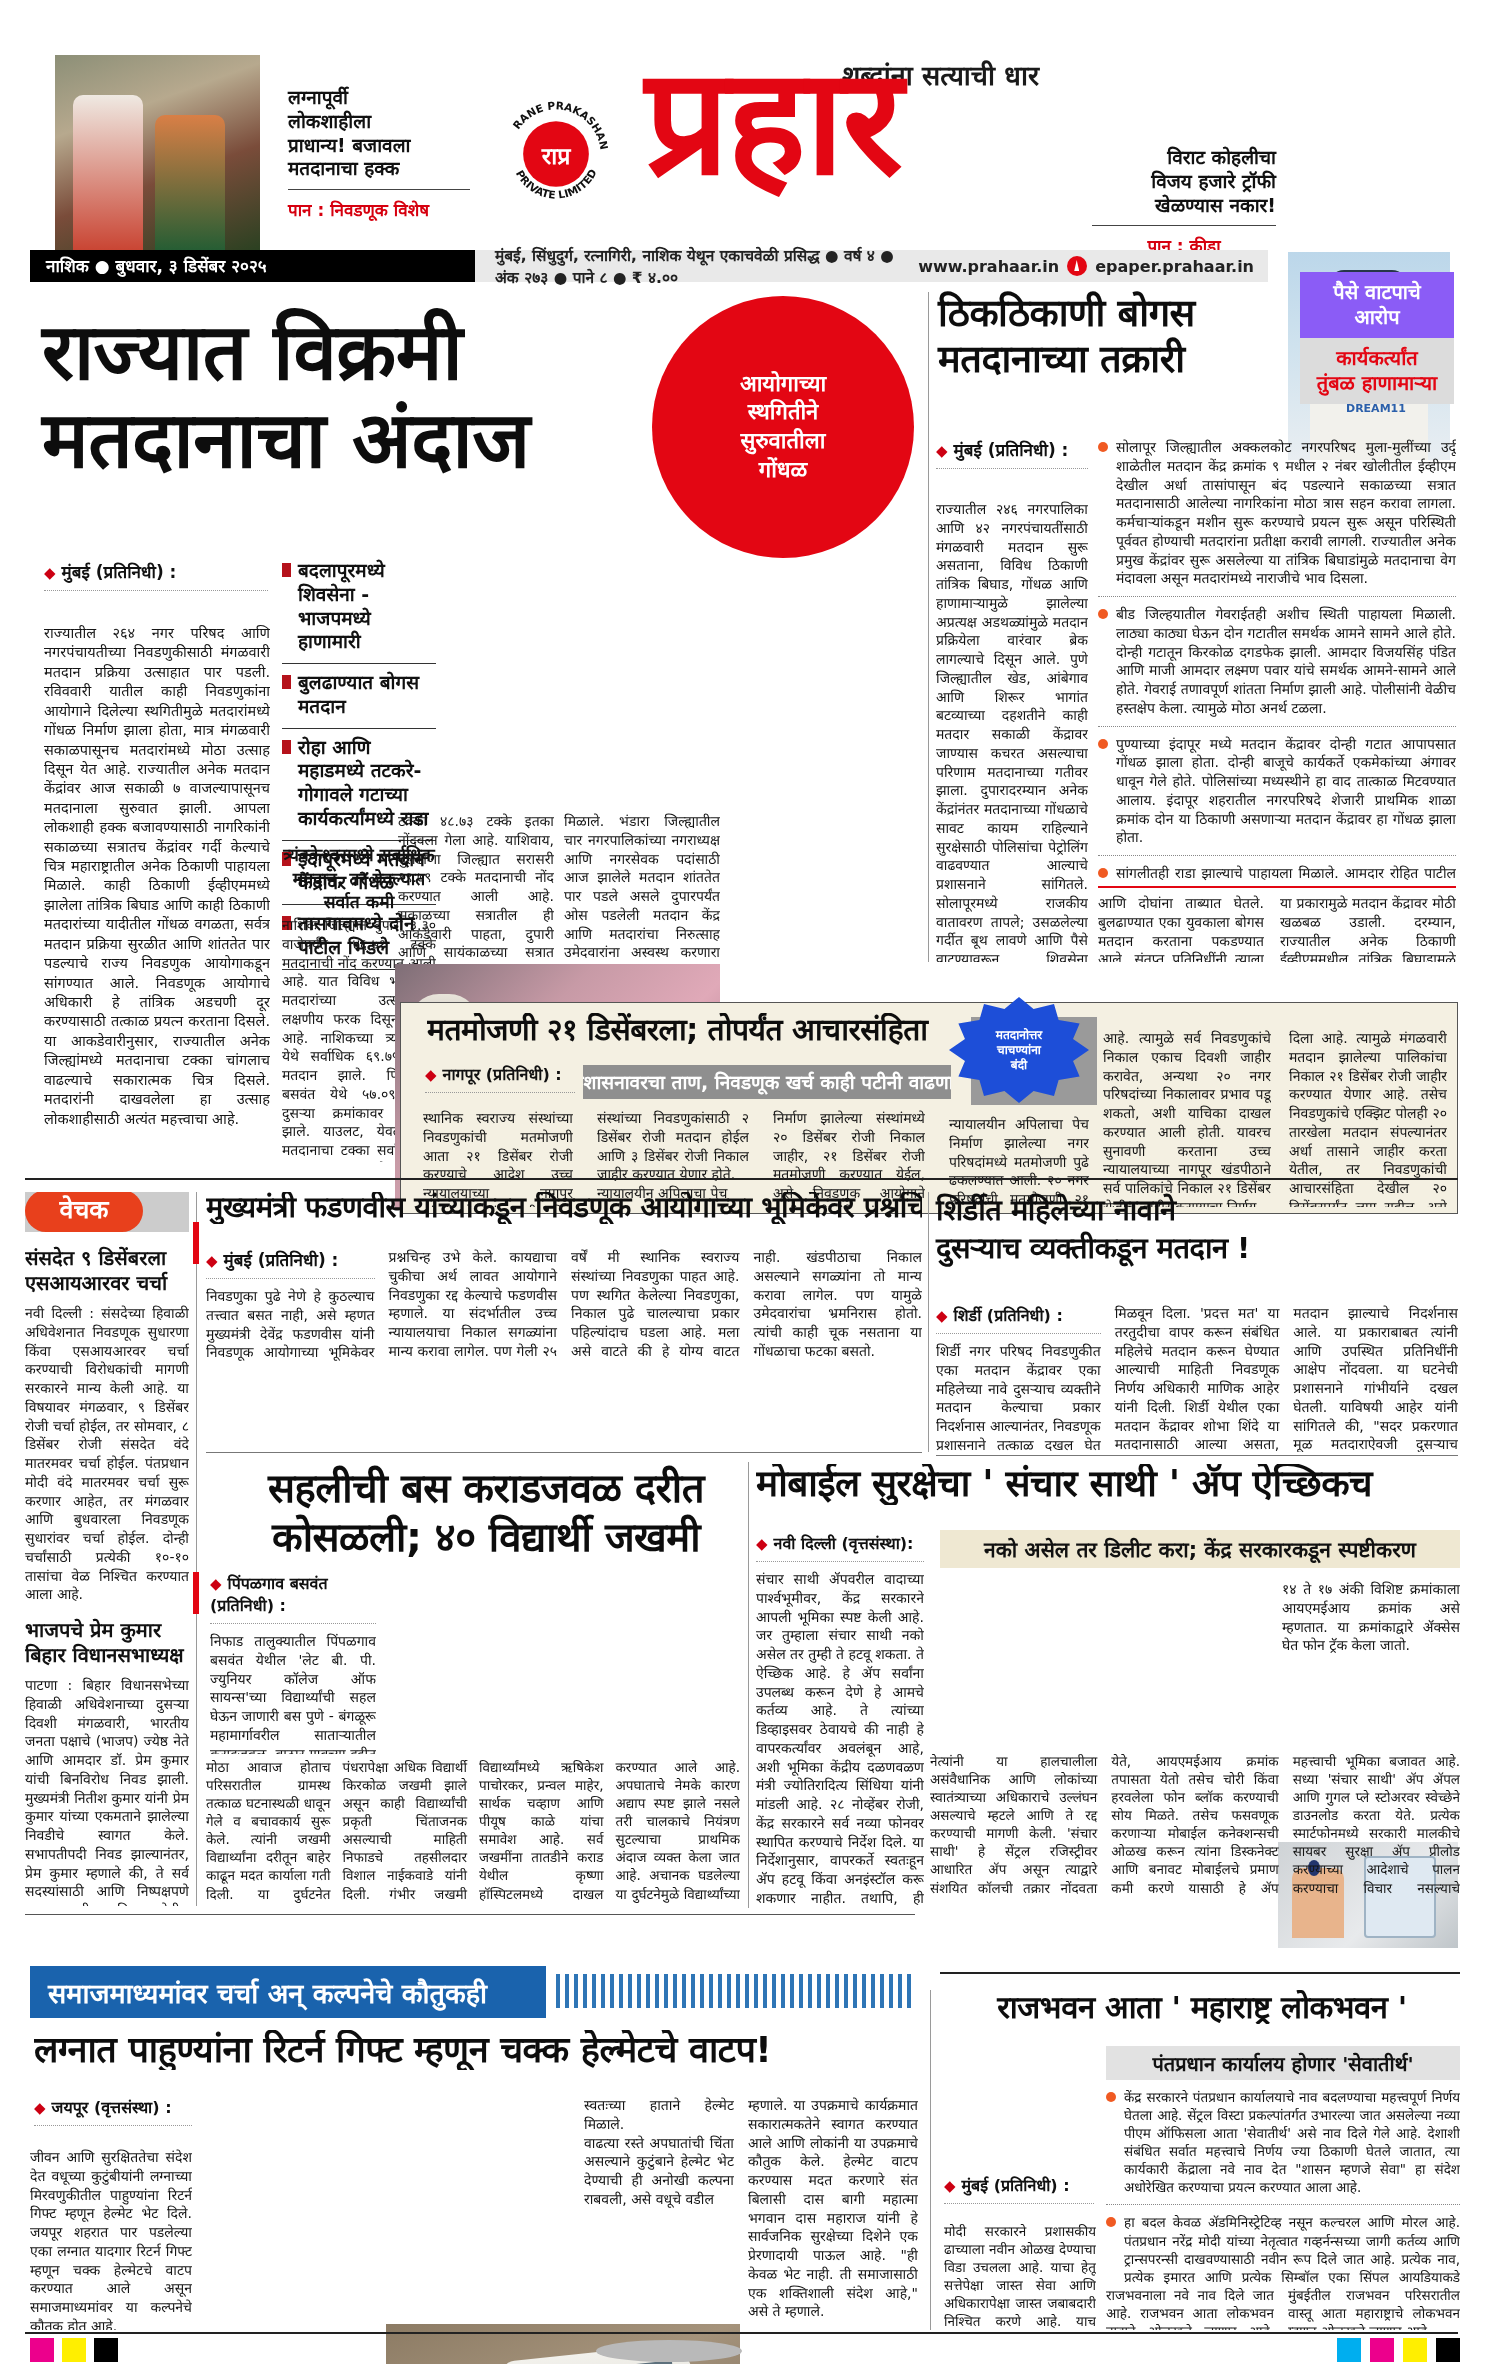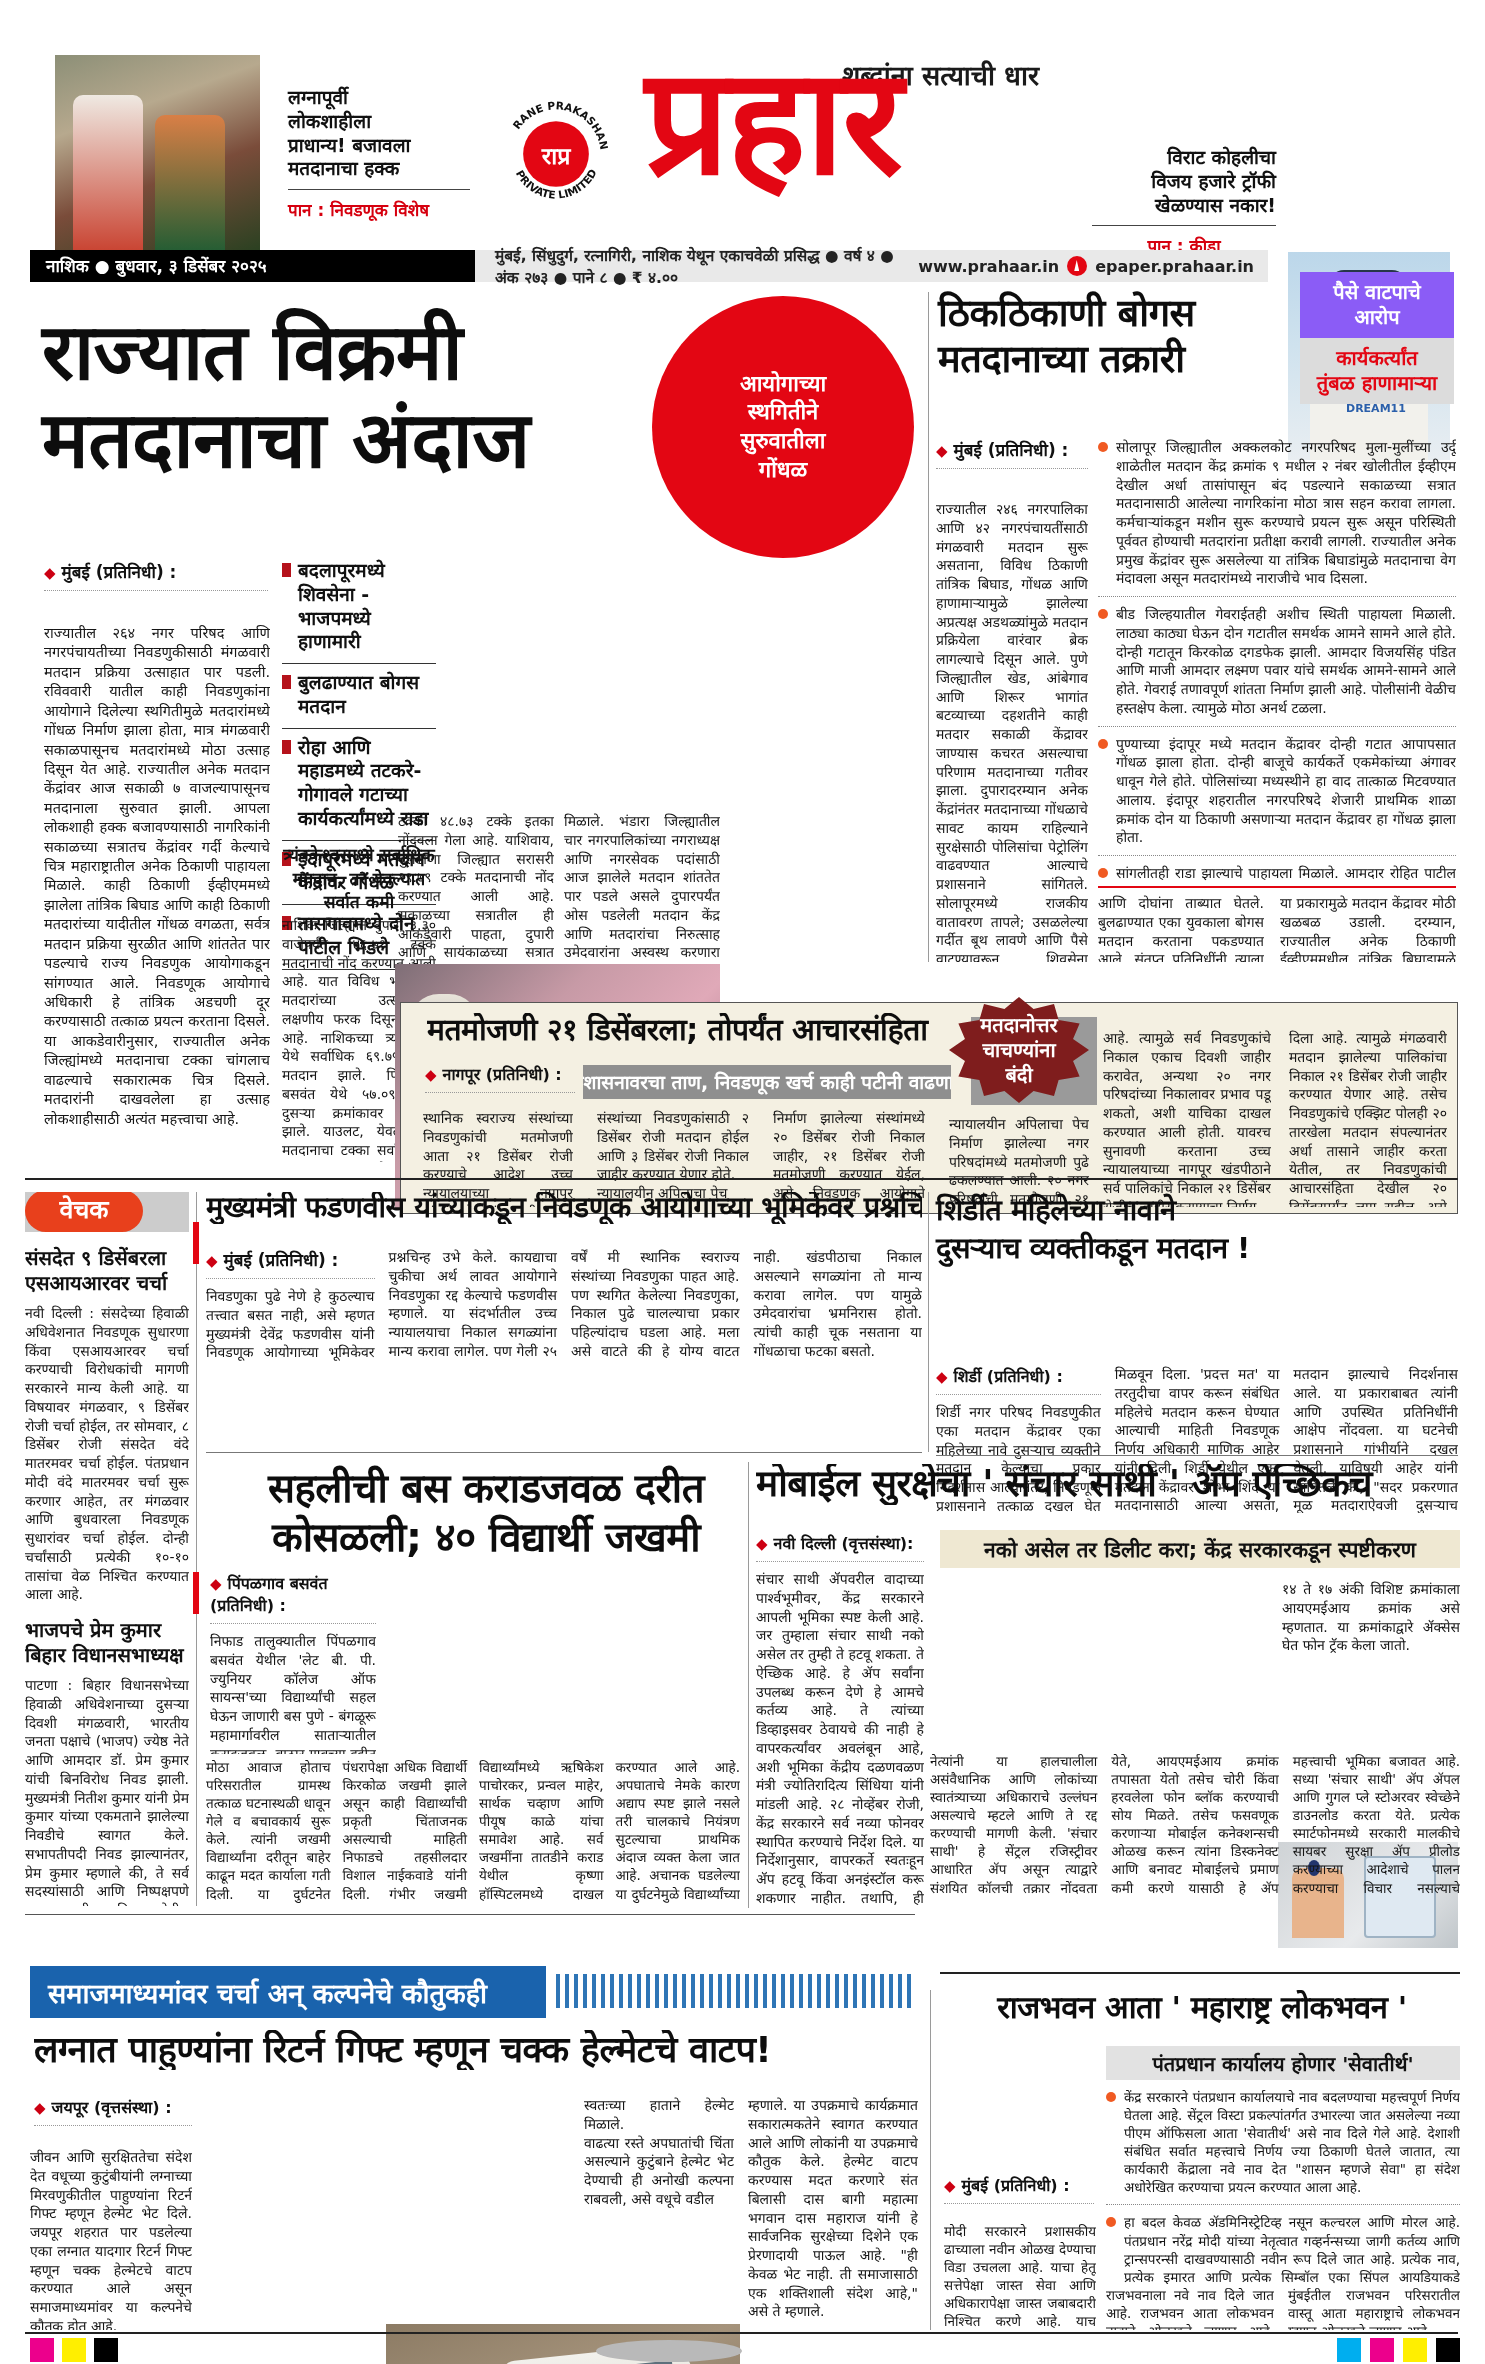--- a/index.html
+++ b/index.html
@@ -28,21 +28,21 @@
   .infobox-top { background:#8b5cf6; color:#fff; font-weight:800; font-size:20px; text-align:center; padding:8px 12px; line-height:1.25; }
   .infobox-bot { background:#dcdcdc; color:#e30613; font-weight:900; font-size:20px; text-align:center; padding:8px 4px; line-height:1.25; }
   .sq-bullet-item { font-weight:900; font-size:19px; line-height:1.25; border-bottom:1.5px solid #333; padding:7px 0 9px 0; position:relative; padding-left:16px; }
   .sq-bullet-item .sq { position:absolute; left:0; top:11px; width:9px; height:14px; background:#b5121b; }
   .highlight-mid { font-weight:700; font-size:17.5px; text-align:center; line-height:1.35; }
   .dot-bullet { position:relative; padding-left:18px; border-bottom:1px dotted #888; padding-bottom:8px; margin-bottom:8px; }
   .dot-bullet .dot { position:absolute; left:0; top:4px; width:10px; height:10px; border-radius:50%; background:#f05a22; }
   .counting-box { background:#f4f0e2; border:1px solid #555; }
   .subhead-gray { background:#8f8f8f; color:#fff; font-weight:800; font-size:20px; display:flex; align-items:center; justify-content:center; }
   .starburst { clip-path:polygon(100% 50%,88.6% 60.4%,93.3% 75%,78.3% 78.3%,75% 93.3%,60.4% 88.6%,50% 100%,39.6% 88.6%,25% 93.3%,21.7% 78.3%,6.7% 75%,11.4% 60.4%,0% 50%,11.4% 39.6%,6.7% 25%,21.7% 21.7%,25% 6.7%,39.6% 11.4%,50% 0%,60.4% 11.4%,75% 6.7%,78.3% 21.7%,93.3% 25%,88.6% 39.6%);
-    background:#7f1d1d; color:#fff; display:flex; align-items:center; justify-content:center; text-align:center; font-weight:800; font-size:20px; line-height:1.25; }
+    background:#1d4ed8; color:#fff; display:flex; align-items:center; justify-content:center; text-align:center; font-weight:800; font-size:12px; line-height:1.25; }
   .vechak-badge { background:#e8401c; color:#fff; font-weight:900; font-size:25px; text-align:center; border-radius:22px; line-height:40px; }
   .sidebar-title { font-weight:900; font-size:20px; line-height:1.25; margin:14px 0 8px 0; }
   .multicol-4 { column-count:4; column-gap:14px; }
   .multicol-3 { column-count:3; column-gap:14px; }
   .blue-label { background:#1a63ad; color:#fff; font-weight:900; font-size:27px; display:flex; align-items:center; padding:12px 18px; }
   .stripes { background:repeating-linear-gradient(90deg,#2e75b6 0 4px,#ffffff 4px 9px); }
   .subhead-lite { background:#e2e2e2; color:#111; font-weight:900; font-size:20px; display:flex; align-items:center; justify-content:center; }
   .subhead-beige { background:#efe8d2; color:#111; font-weight:900; font-size:21px; display:flex; align-items:center; justify-content:center; }
   .nowrap { white-space:nowrap; overflow:hidden; }
   .reg-sq { position:absolute; width:24px; height:24px; }
@@ -221,21 +221,21 @@
   <div class="hrule" style="left:206px;top:1452px;width:716px;height:1px;background:#777;"></div>
   <div class="vline" style="left:928px;top:1192px;height:260px;"></div>
 
   <div class="abs hl pre" style="left:936px;top:1192px;width:334px;font-size:29px;line-height:1.3;">शिर्डीत महिलेच्या नावाने
 दुसऱ्याच व्यक्तीकडून मतदान !</div>
   <div class="abs photo" style="left:1278px;top:1188px;width:180px;height:106px;background:linear-gradient(135deg,#cfd3d6,#e8eaec 60%,#bfc5c9);">
     <div class="abs" style="left:14px;top:26px;width:52px;height:70px;background:#e8b48c;border-radius:10px 10px 0 0;"></div>
     <div class="abs" style="left:30px;top:18px;width:12px;height:16px;background:#23356d;border-radius:50%;"></div>
     <div class="abs" style="left:86px;top:14px;width:72px;height:82px;background:#dfe9f2;border:2px solid #9fb3c4;border-radius:4px;"></div>
   </div>
-  <div class="abs" style="left:936px;top:1365px;width:522px;height:148px;overflow:hidden;">
+  <div class="abs" style="left:936px;top:1304px;width:522px;height:148px;overflow:hidden;">
     <div class="multicol-3">
       <div class="byline" style="margin-bottom:8px;font-size:16px;">
         <span class="diamond">◆</span><span>शिर्डी (प्रतिनिधी) :</span>
       </div>
       <div class="body-txt" style="font-size:14px;overflow:visible;">शिर्डी नगर परिषद निवडणुकीत एका मतदान केंद्रावर एका महिलेच्या नावे दुसऱ्याच व्यक्तीने मतदान केल्याचा प्रकार निदर्शनास आल्यानंतर, निवडणूक प्रशासनाने तत्काळ दखल घेत संबंधित मूळ महिलेस नियमानुसार मतदानाचा हक्क मिळवून दिला. 'प्रदत्त मत' या तरतुदीचा वापर करून संबंधित महिलेचे मतदान करून घेण्यात आल्याची माहिती निवडणूक निर्णय अधिकारी माणिक आहेर यांनी दिली. शिर्डी येथील एका मतदान केंद्रावर शोभा शिंदे या मतदानासाठी आल्या असता, यादीतील त्यांच्या नावासमोर आधीच खूण असल्याचे व त्यांचे मतदान झाल्याचे निदर्शनास आले. या प्रकाराबाबत त्यांनी आणि उपस्थित प्रतिनिधींनी आक्षेप नोंदवला. या घटनेची प्रशासनाने गांभीर्याने दखल घेतली. याविषयी आहेर यांनी सांगितले की, "सदर प्रकरणात मूळ मतदाराऐवजी दुसऱ्याच मतदाराने मतदान केल्याचे स्पष्ट झाले आहे.</div>
     </div>
   </div>
   <div class="hrule" style="left:936px;top:1455px;width:522px;height:1px;background:#777;"></div>
 
   <div class="abs hl pre" style="left:230px;top:1464px;width:512px;font-size:40px;line-height:1.22;text-align:center;">सहलीची बस कराडजवळ दरीत

